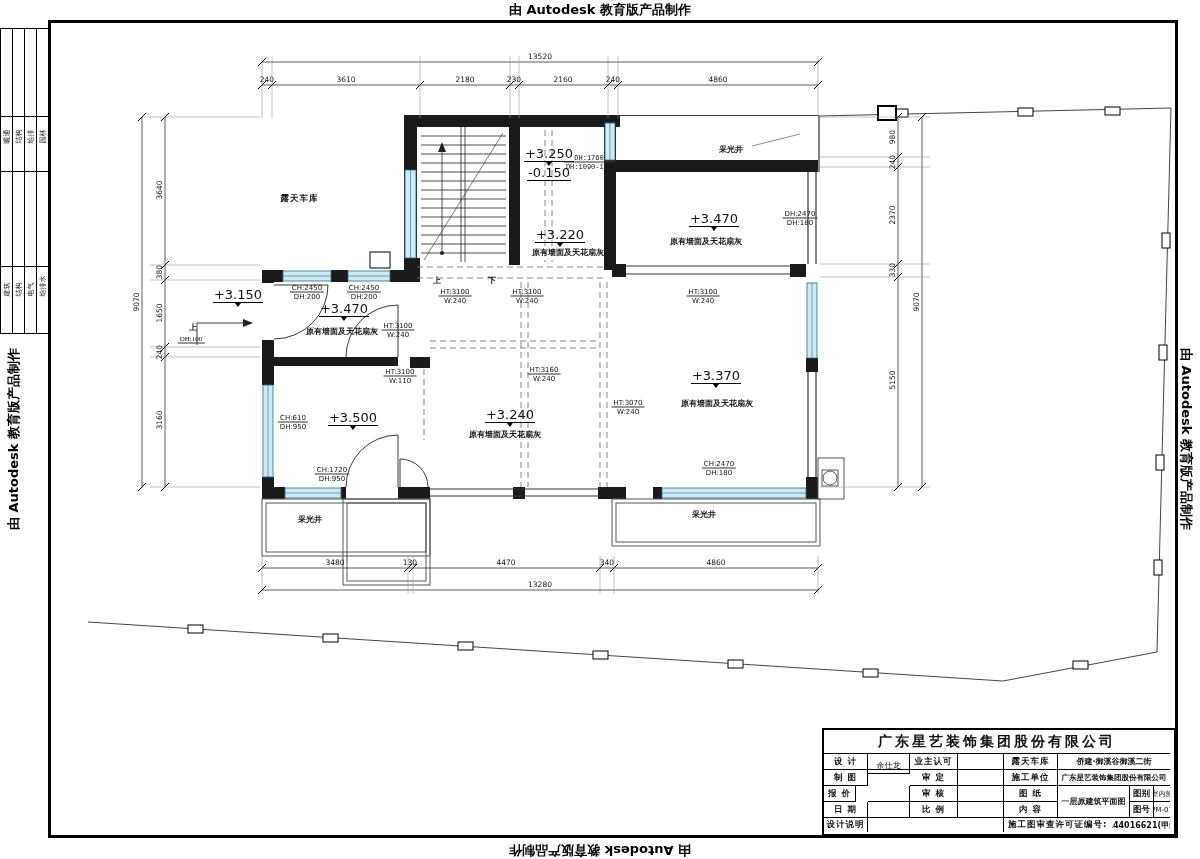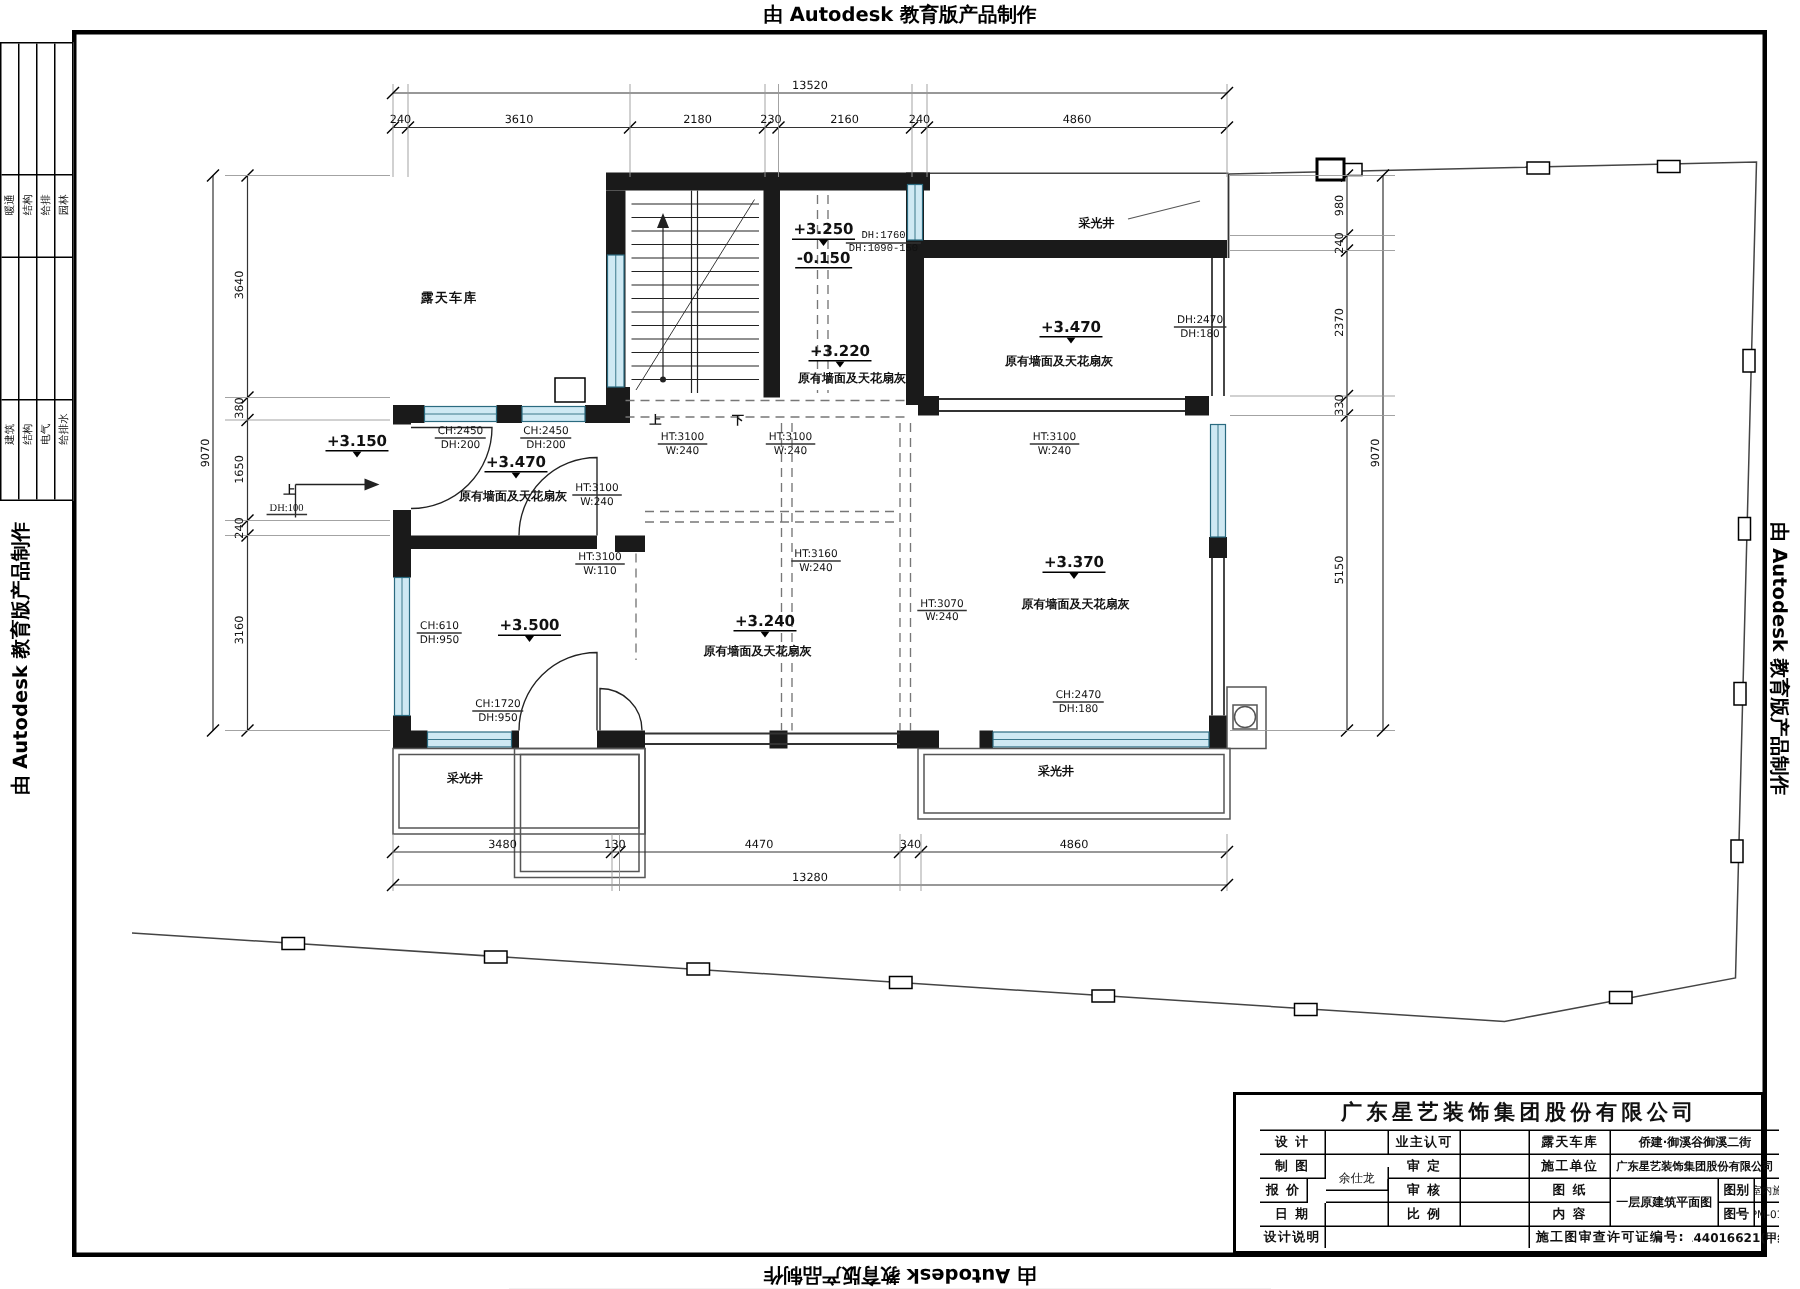--- a/index.html
+++ b/index.html
@@ -15,38 +15,38 @@
   .banner.right{right:-96px;top:430px;width:220px;text-align:center;transform:rotate(90deg);}
   
   #stamp{left:0;top:28px;width:47px;height:304px;border:1px solid #000;z-index:4;background:#fff;}
   #stamp .v{position:absolute;top:0;bottom:0;width:1px;background:#000;}
   #stamp .h{position:absolute;left:0;right:0;height:1px;background:#000;}
   .stampcell{position:absolute;width:11px;text-align:center;font-size:7px;line-height:8px;
              transform:rotate(-90deg);white-space:nowrap;}
   
   .room-label{font-size:8px;font-weight:bold;white-space:nowrap;transform:translate(-50%,-50%);z-index:3;}
   .big{font-size:8.5px;letter-spacing:1px;}
-  .level{font-size:10px;white-space:nowrap;transform:translate(-50%,-50%);text-align:center;z-index:3;font-weight:bold;}
+  .level{font-size:13px;white-space:nowrap;transform:translate(-50%,-50%);text-align:center;z-index:3;}
   .level .t{display:block;border-bottom:1px solid #000;padding:0 1px;}
   .level .tri{display:block;width:0;height:0;margin:0 auto;border-left:3px solid transparent;
               border-right:3px solid transparent;border-top:4px solid #000;}
   .tag{font-size:7px;white-space:nowrap;transform:translate(-50%,-50%);text-align:center;z-index:3;}
   .tag .l1{display:block;border-bottom:1px solid #333;padding:0 2px;}
   .tag .l2{display:block;padding:0 2px;}
   
   #plan-title{left:430px;top:726px;z-index:3;}
   #plan-title .tt{font-size:14px;font-weight:bold;letter-spacing:2px;display:inline-block;}
   #plan-title .sc{font-size:11px;font-weight:bold;margin-left:22px;display:inline-block;}
   #plan-title .ul{height:1px;background:#000;margin-top:3px;}
   #plan-title .ul2{height:2px;background:#000;margin-top:2px;}
   
   #tblock{left:822px;top:728px;width:350px;height:104px;border:2px solid #000;background:#fff;z-index:4;
           font-size:8px;}
   .tb{position:absolute;box-sizing:border-box;border-right:1px solid #000;border-bottom:1px solid #000;
-      display:flex;align-items:center;justify-content:center;overflow:hidden;white-space:nowrap;margin-left:16px;}
+      display:flex;align-items:center;justify-content:center;overflow:hidden;white-space:nowrap;}
   .tb.lab{font-weight:bold;font-size:8.5px;letter-spacing:1px;}
   .tb.noR{border-right:none;}
   .tb.noB{border-bottom:none;}
   #tb-company{font-size:14px;font-weight:bold;letter-spacing:3px;}
 </style>
 </head>
 <body>
 
 <div id="sheet">
 
@@ -443,21 +443,21 @@
     <div class="tb noR" id="tb-company" style="left:0;top:0;width:346px;height:24px;">广东星艺装饰集团股份有限公司</div>
 
     <div class="tb lab" style="left:0;top:24px;width:44px;height:16px;">设 计</div>
     <div class="tb" style="left:44px;top:24px;width:42px;height:16px;"></div>
     <div class="tb lab" style="left:86px;top:24px;width:48px;height:16px;">业主认可</div>
     <div class="tb" style="left:134px;top:24px;width:46px;height:16px;"></div>
     <div class="tb lab" style="left:180px;top:24px;width:54px;height:16px;">露天车库</div>
     <div class="tb noR" style="left:234px;top:24px;width:112px;height:16px;font-weight:bold;">侨建·御溪谷御溪二街</div>
 
     <div class="tb lab" style="left:0;top:40px;width:44px;height:16px;">制 图</div>
-    <div class="tb" style="left:44px;top:48px;width:42px;height:16px;text-align:center;">余仕龙</div>
+    <div class="tb" style="left:44px;top:28px;width:42px;height:16px;text-align:center;">余仕龙</div>
     <div class="tb lab" style="left:86px;top:40px;width:48px;height:16px;">审 定</div>
     <div class="tb" style="left:134px;top:40px;width:46px;height:16px;"></div>
     <div class="tb lab" style="left:180px;top:40px;width:54px;height:16px;">施工单位</div>
     <div class="tb noR" style="left:234px;top:40px;width:112px;height:16px;font-weight:bold;font-size:7.5px;">广东星艺装饰集团股份有限公司</div>
 
     <div class="tb lab" style="left:0;top:56px;width:32px;height:16px;">报 价</div>
     <div class="tb" style="left:44px;top:56px;width:42px;height:16px;"></div>
     <div class="tb lab" style="left:86px;top:56px;width:48px;height:16px;">审 核</div>
     <div class="tb" style="left:134px;top:56px;width:46px;height:16px;"></div>
     <div class="tb lab" style="left:180px;top:56px;width:54px;height:16px;text-align:right;">图 纸</div>

